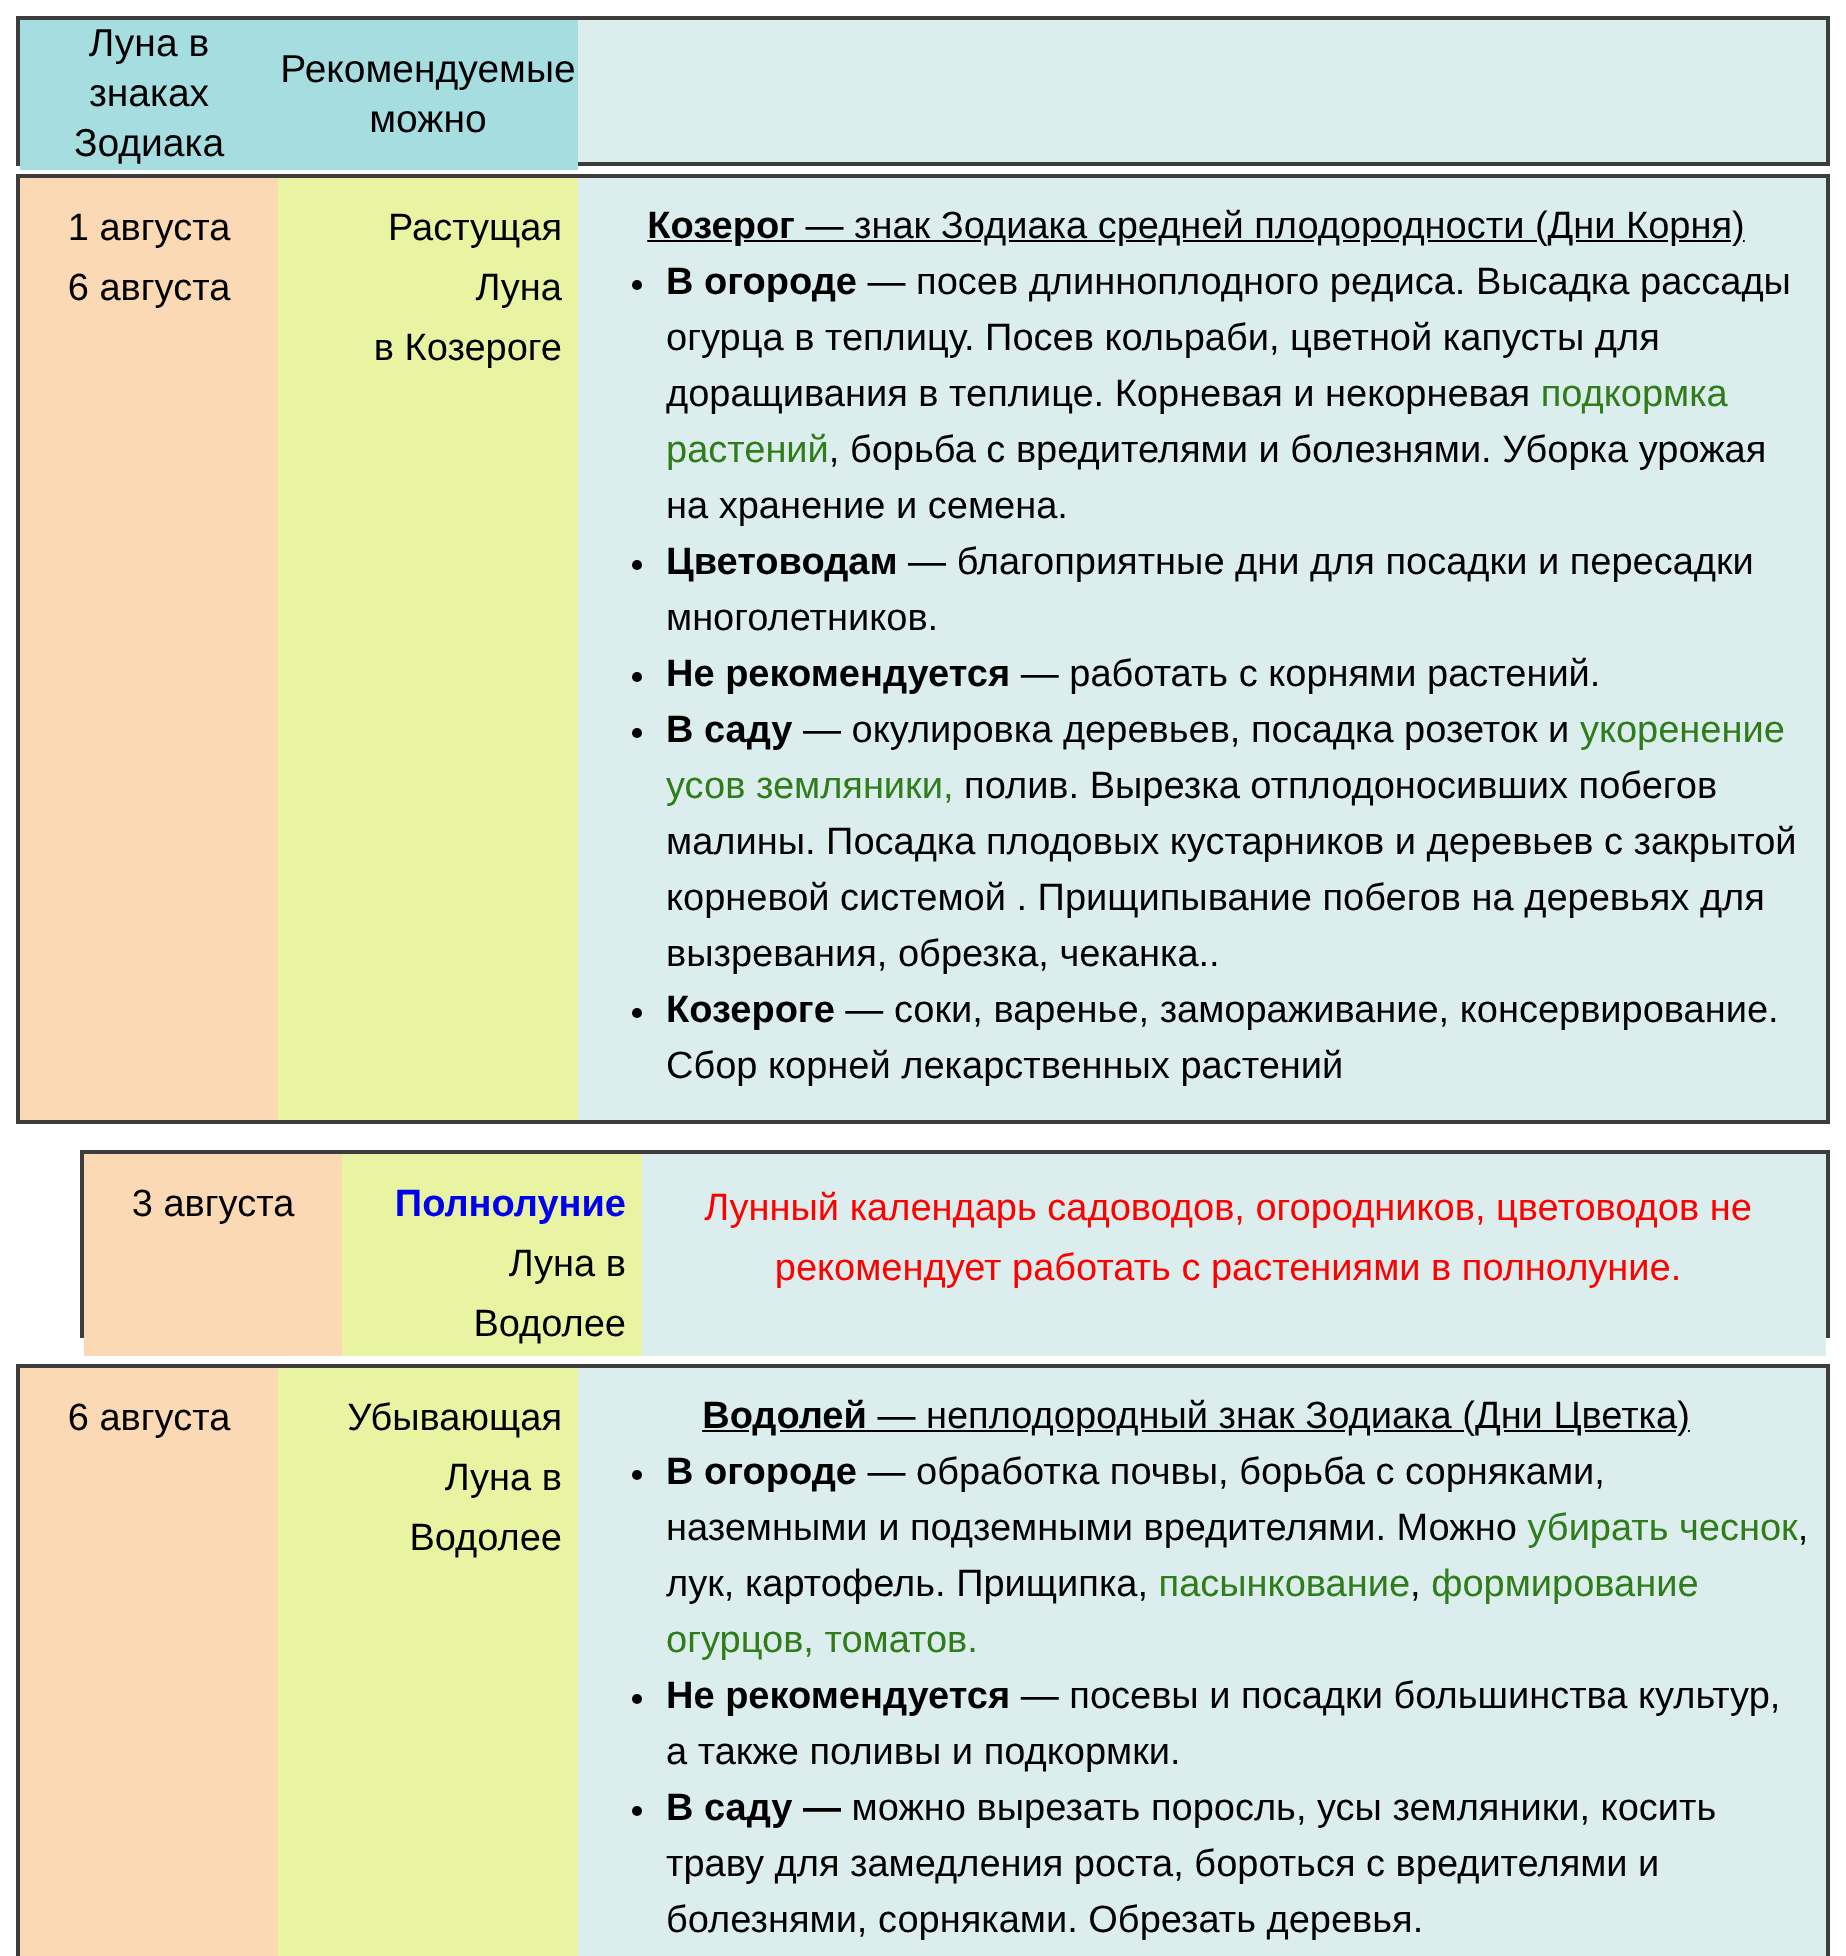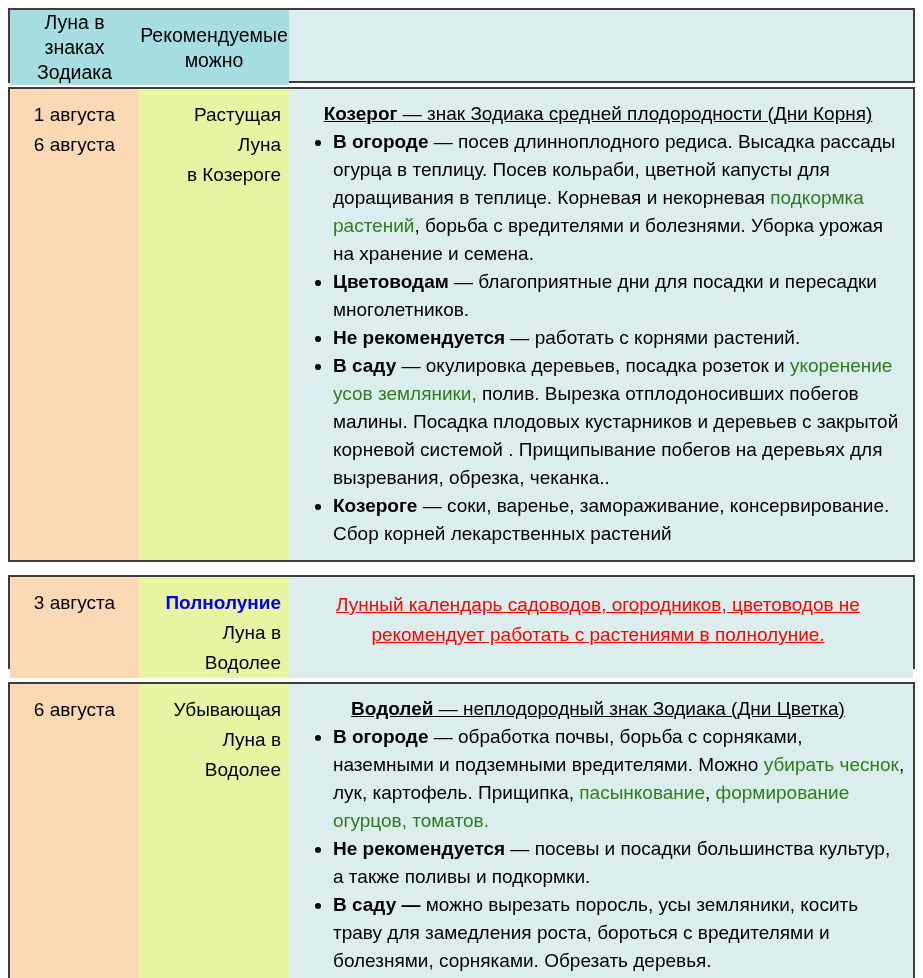--- a/index.html
+++ b/index.html
@@ -69,27 +69,26 @@
   }
   .rec-list {
     margin: 0 0 0;
     padding: 0 2px 0 44px;
     list-style: disc outside;
   }
   .rec-list li { line-height: 28px; }
   .seg-b { font-weight: 700; }
   .seg-g { color: var(--accent_green); }
   .full-moon { color: var(--accent_blue); font-weight: 700; }
-  .row2 { height: 94px; }
+  .row2 { height: 94px; margin-left: 32px; }
   .warning {
     color: var(--accent_red);
     text-align: center;
     padding: 13px 26px 0;
     line-height: 30px;
-    text-decoration: underline;
   }
 </style>
 </head>
 <body>
 
 <div class="page">
 
   <div class="block header-block">
     <div class="hdr-cell">
       <span>Луна в</span>

